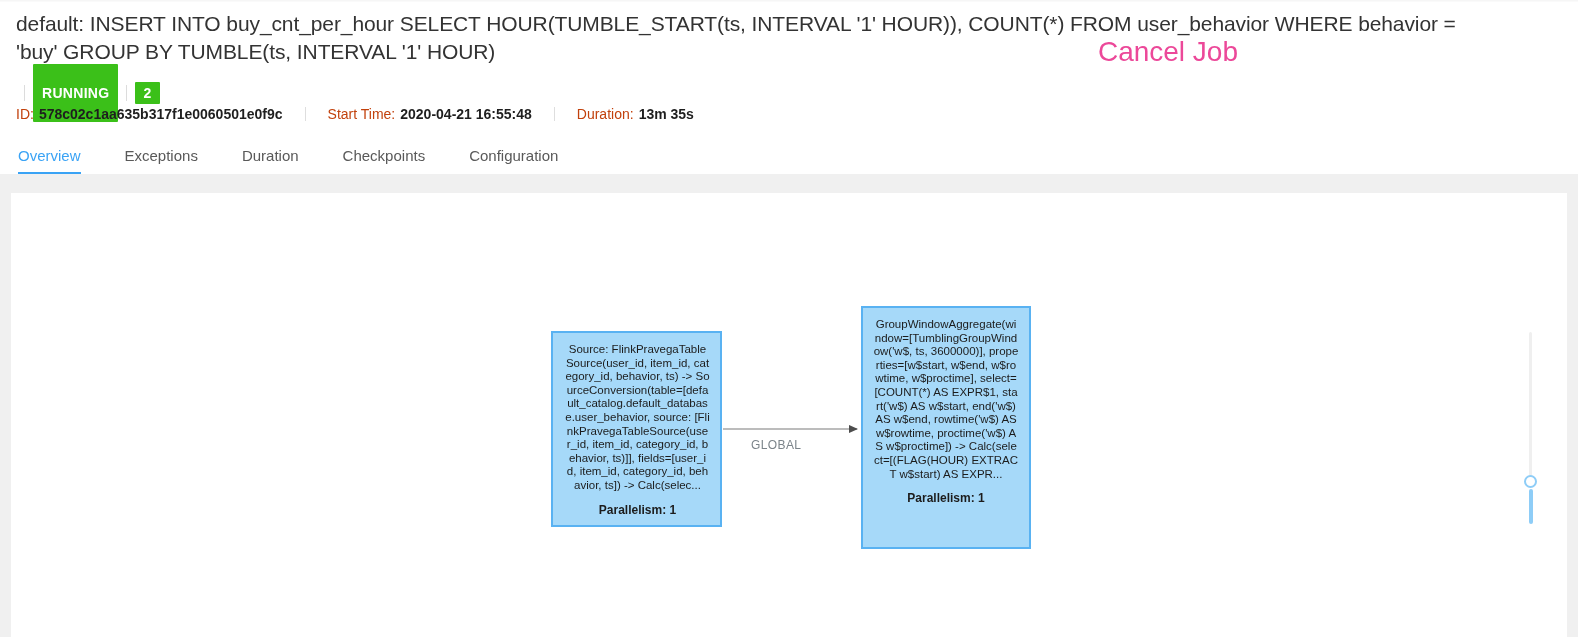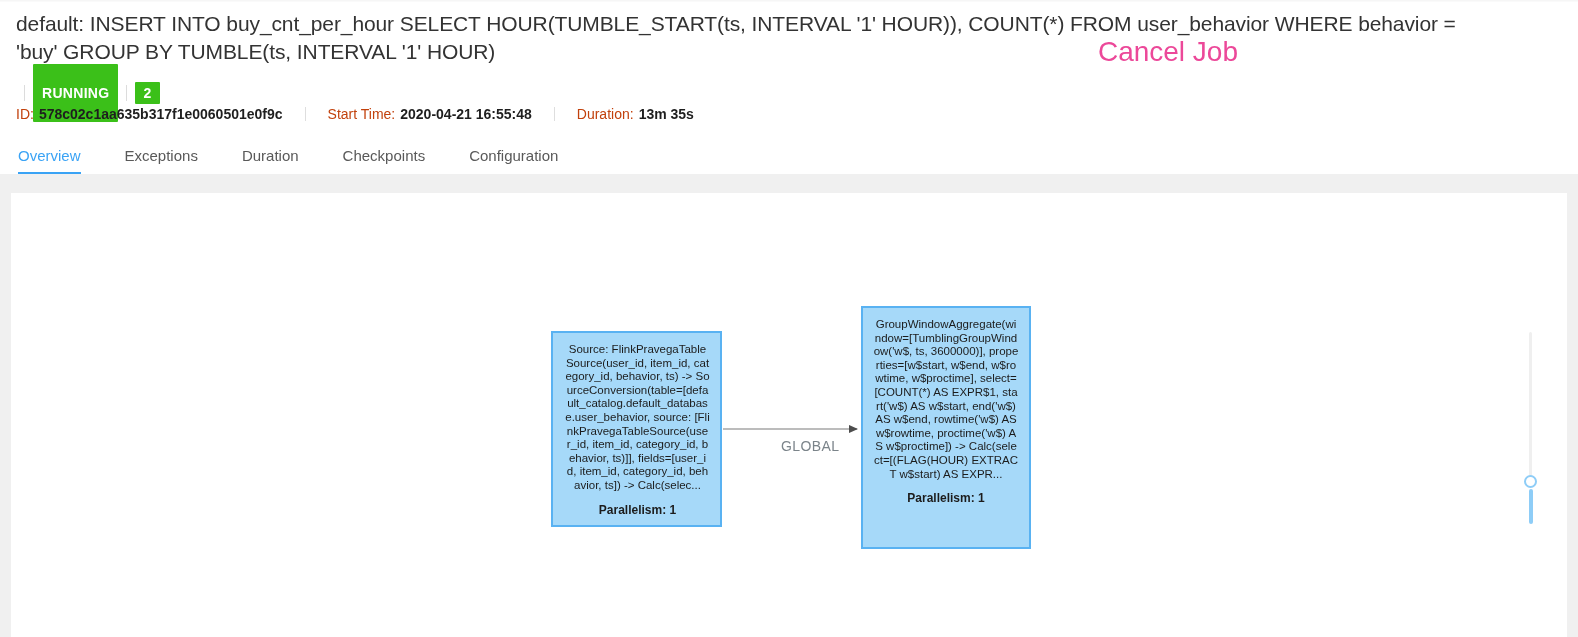--- a/index.html
+++ b/index.html
@@ -205,23 +205,23 @@
   
   .edge-svg {
     position: absolute;
     left: 0; top: 0;
     width: 1556px;
     height: 444px;
     pointer-events: none;
   }
   .edge-label {
     position: absolute;
-    left: 770px;
+    left: 740px;
     top: 245px;
-    font-size: 14px;
+    font-size: 12px;
     letter-spacing: 0.4px;
     color: #7b848a;
     white-space: nowrap;
   }
 
   
   .zoom-slider {
     position: absolute;
     right: 28px;
     top: 139px;

